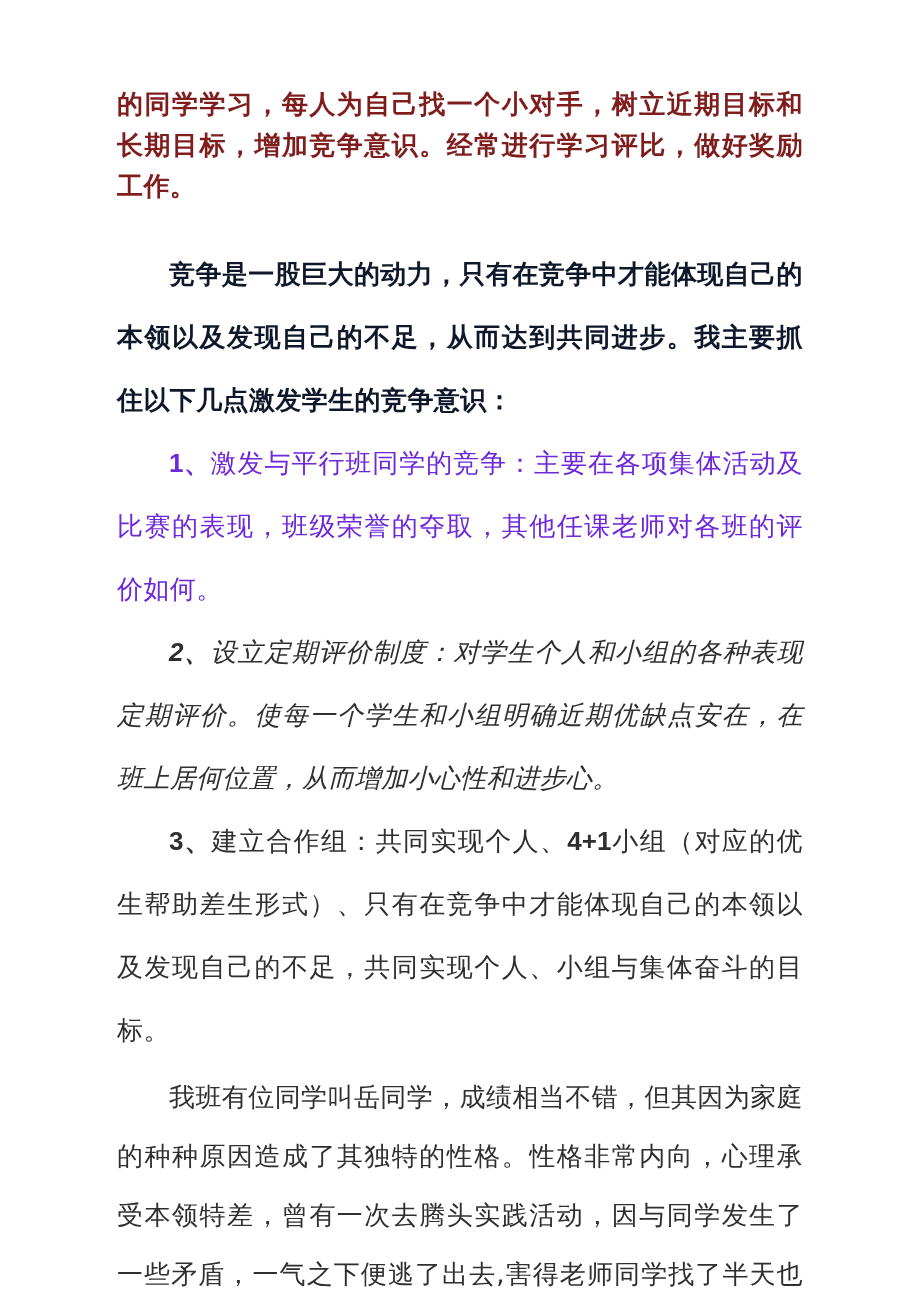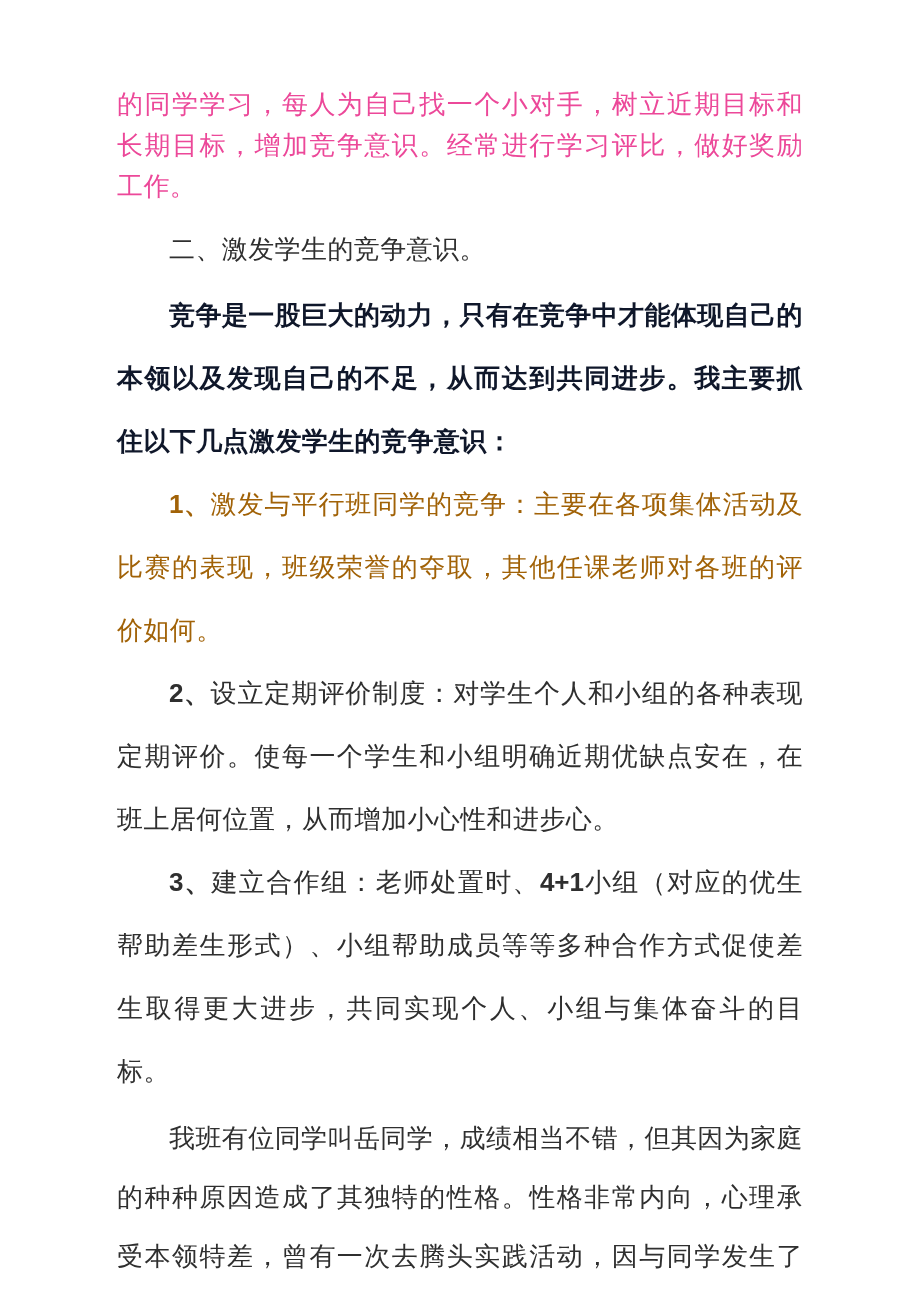--- a/index.html
+++ b/index.html
@@ -59,35 +59,34 @@
     font-weight: bold;
     letter-spacing: 0;
   }
 </style>
 </head>
 <body>
 
 <div class="page" style="background: rgb(255, 255, 255);">
   <div class="doc-body">
 
-    <p class="para" style="color: #ec4899;">的同学学习，每人为自己找一个小对手，树立近期目标和长期目标，增加竞争意识。经常进行学习评比，做好奖励工作。</p>
+    <p class="para" style="color: #7f1d1d; font-weight: bold;">的同学学习，每人为自己找一个小对手，树立近期目标和长期目标，增加竞争意识。经常进行学习评比，做好奖励工作。</p>
 
     <div class="spacer-lg"></div>
 
-    <p class="para indent" style="color: rgb(47, 47, 47);">二、激发学生的竞争意识。</p>
 
     <div class="spacer-md"></div>
 
     <p class="para indent loose" style="color: #0f172a; font-weight: bold;">竞争是一股巨大的动力，只有在竞争中才能体现自己的本领以及发现自己的不足，从而达到共同进步。我主要抓住以下几点激发学生的竞争意识：</p>
 
-    <p class="para indent loose" style="color: #a16207;"><span class="num">1、</span><span>激发与平行班同学的竞争：主要在各项集体活动及比赛的表现，班级荣誉的夺取，其他任课老师对各班的评价如何。</span></p>
+    <p class="para indent loose" style="color: #6d28d9;"><span class="num">1、</span><span>激发与平行班同学的竞争：主要在各项集体活动及比赛的表现，班级荣誉的夺取，其他任课老师对各班的评价如何。</span></p>
 
-    <p class="para indent loose" style="color: rgb(47, 47, 47);"><span class="num">2、</span><span>设立定期评价制度：对学生个人和小组的各种表现定期评价。使每一个学生和小组明确近期优缺点安在，在班上居何位置，从而增加小心性和进步心。</span></p>
+    <p class="para indent loose" style="color: rgb(47, 47, 47); font-style: italic;"><span class="num">2、</span><span>设立定期评价制度：对学生个人和小组的各种表现定期评价。使每一个学生和小组明确近期优缺点安在，在班上居何位置，从而增加小心性和进步心。</span></p>
 
-    <p class="para indent loose" style="color: rgb(47, 47, 47);"><span class="num">3、</span><span>建立合作组：老师处置时、</span><span class="num">4+1</span><span>小组（对应的优生帮助差生形式）、小组帮助成员等等多种合作方式促使差生取得更大进步，共同实现个人、小组与集体奋斗的目标。</span></p>
+    <p class="para indent loose" style="color: rgb(47, 47, 47);"><span class="num">3、</span><span>建立合作组：共同实现个人、</span><span class="num">4+1</span><span>小组（对应的优生帮助差生形式）、只有在竞争中才能体现自己的本领以及发现自己的不足，共同实现个人、小组与集体奋斗的目标。</span></p>
 
 
     <div class="spacer-sm"></div>
 
     <p class="para indent semi-loose" style="color: rgb(47, 47, 47);">我班有位同学叫岳同学，成绩相当不错，但其因为家庭的种种原因造成了其独特的性格。性格非常内向，心理承受本领特差，曾有一次去腾头实践活动，因与同学发生了一些矛盾，一气之下便逃了出去,害得老师同学找了半天也不见人影。据其他任课老师也反映，他有过激的行为，当她和同学发生冲突，老师处置时，她表现出来确实是,低下头一声不吭，眼睛直愣着，非常敌意。有一次，真把我吓坏了。我无意去教室，见他趴在桌上哭，旁边还留了一张纸条，写着：我实在受不了了。我一见不妙，立刻领他到办公室，叫他先静静心。我又回到教室，问清了情况的真相。</p>
 
   </div>
 </div>
 
 </body></html>

